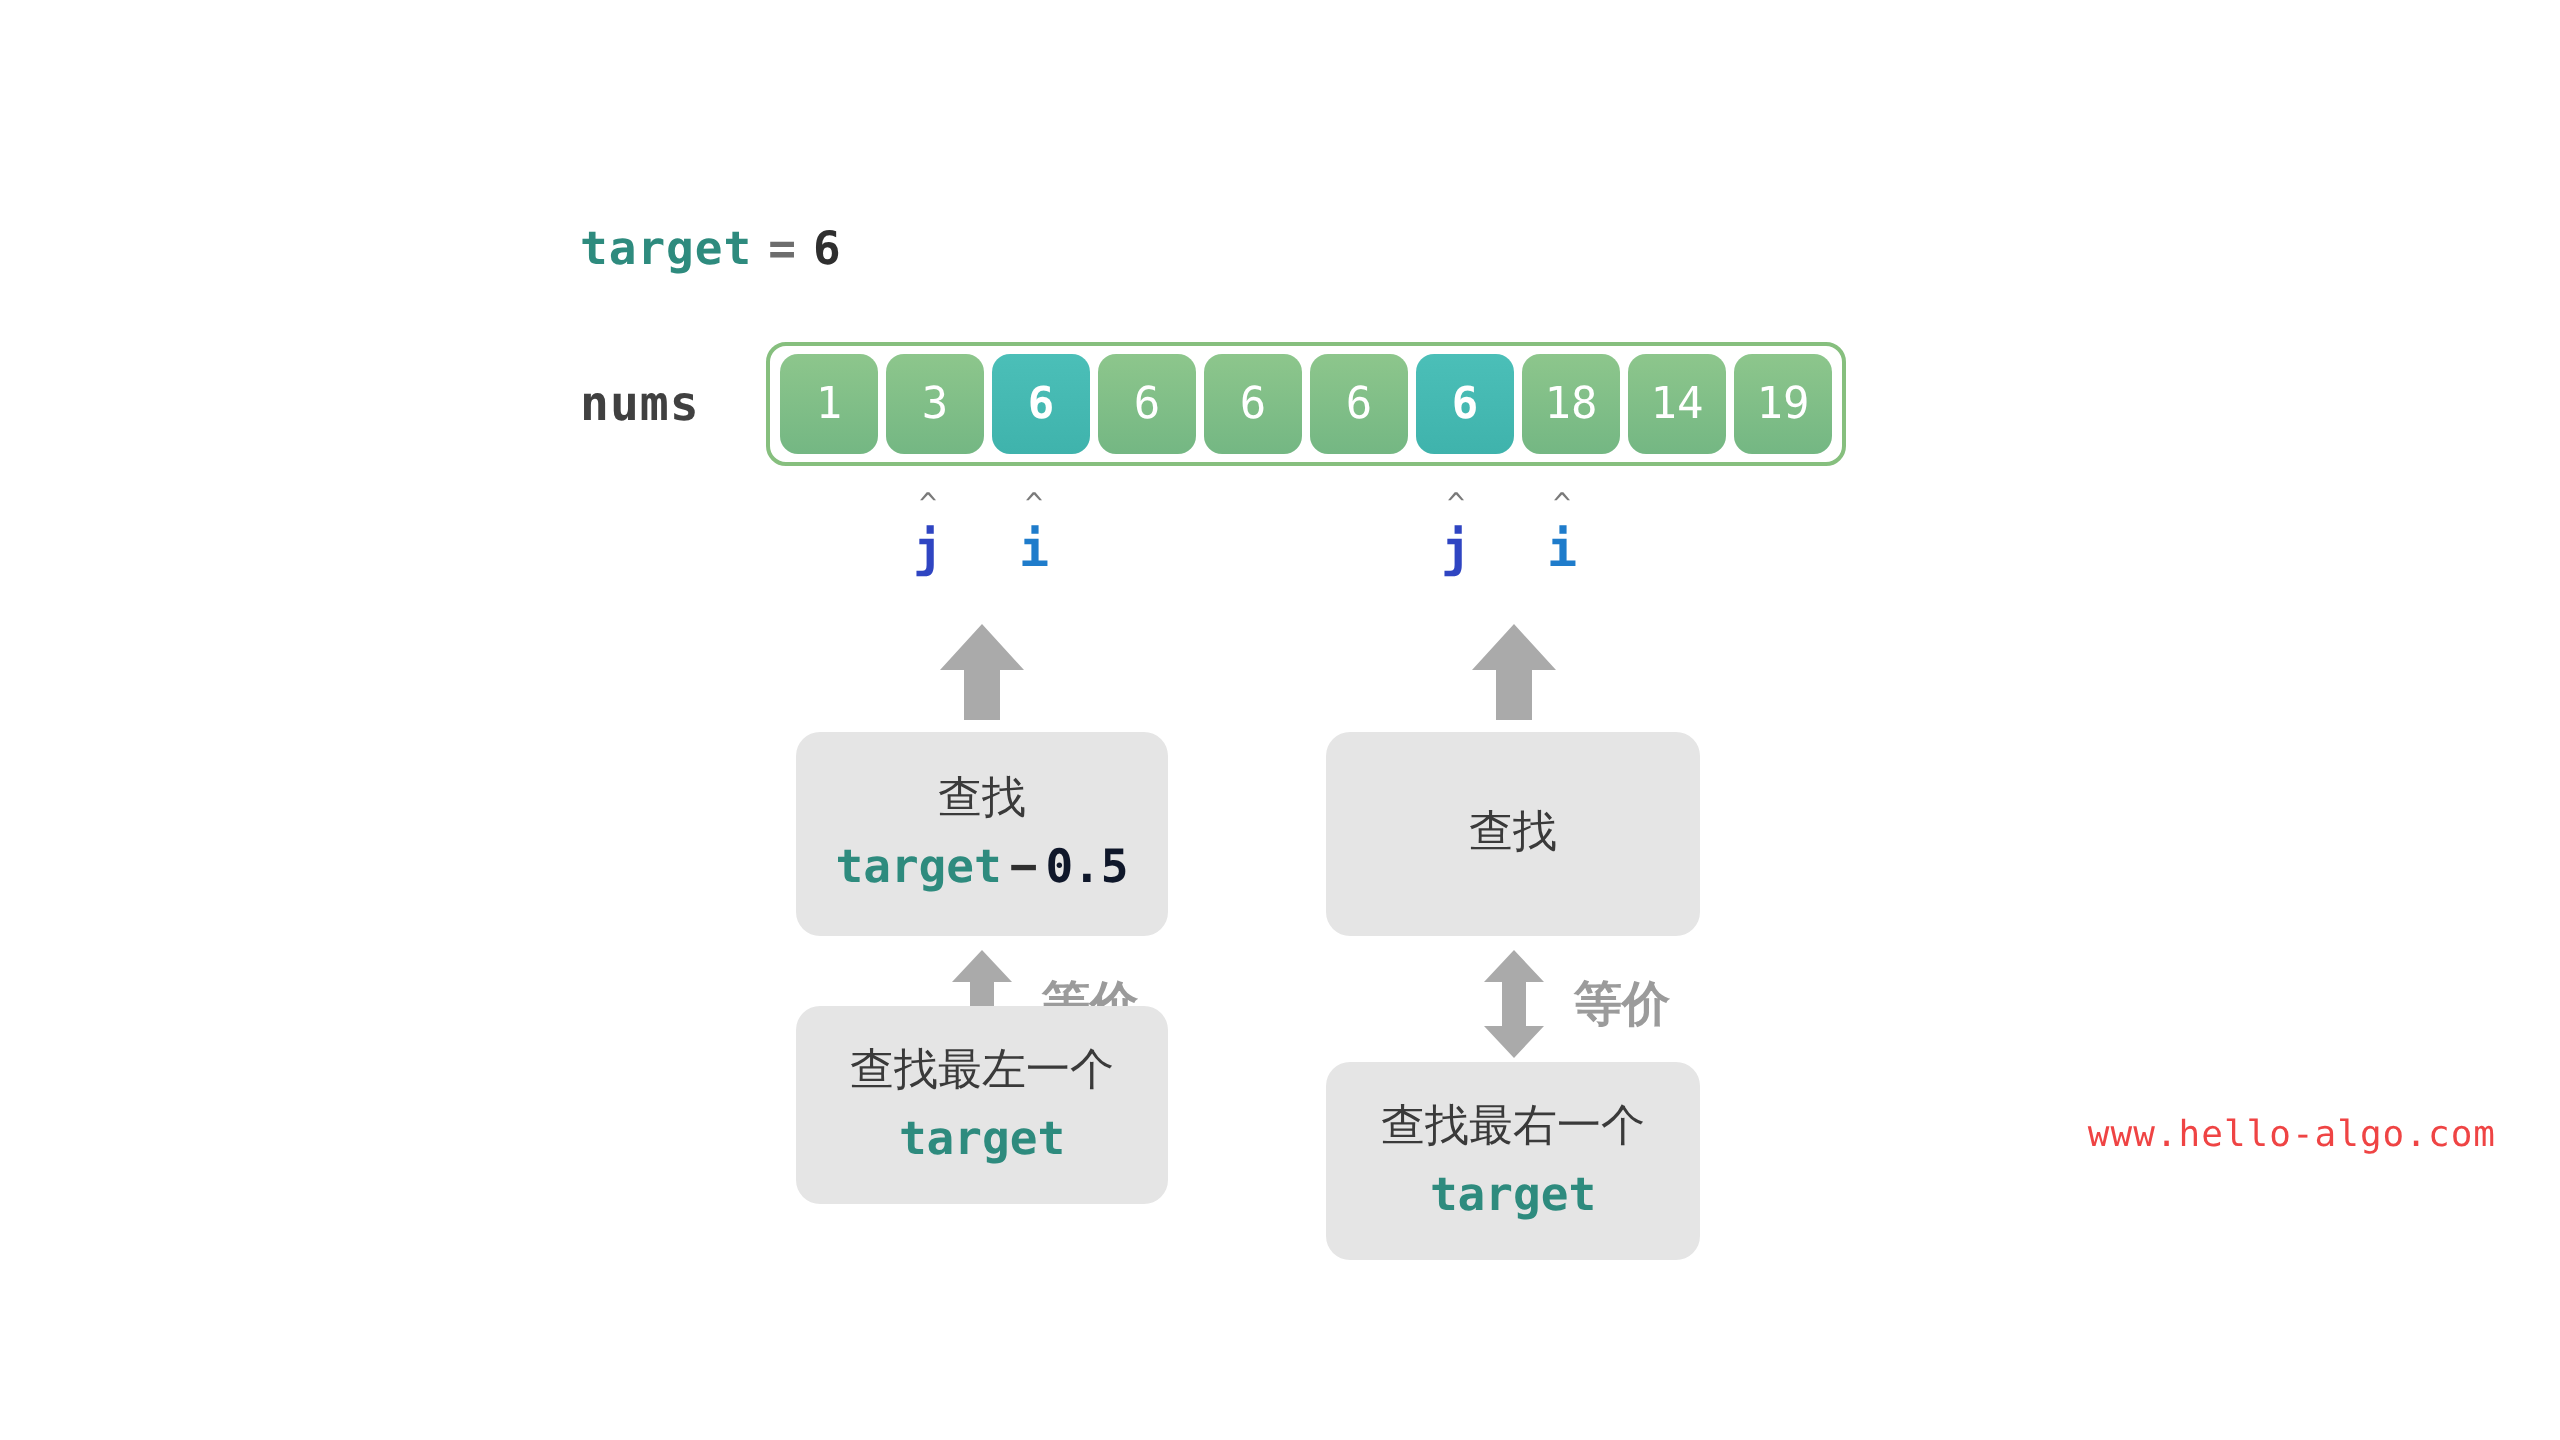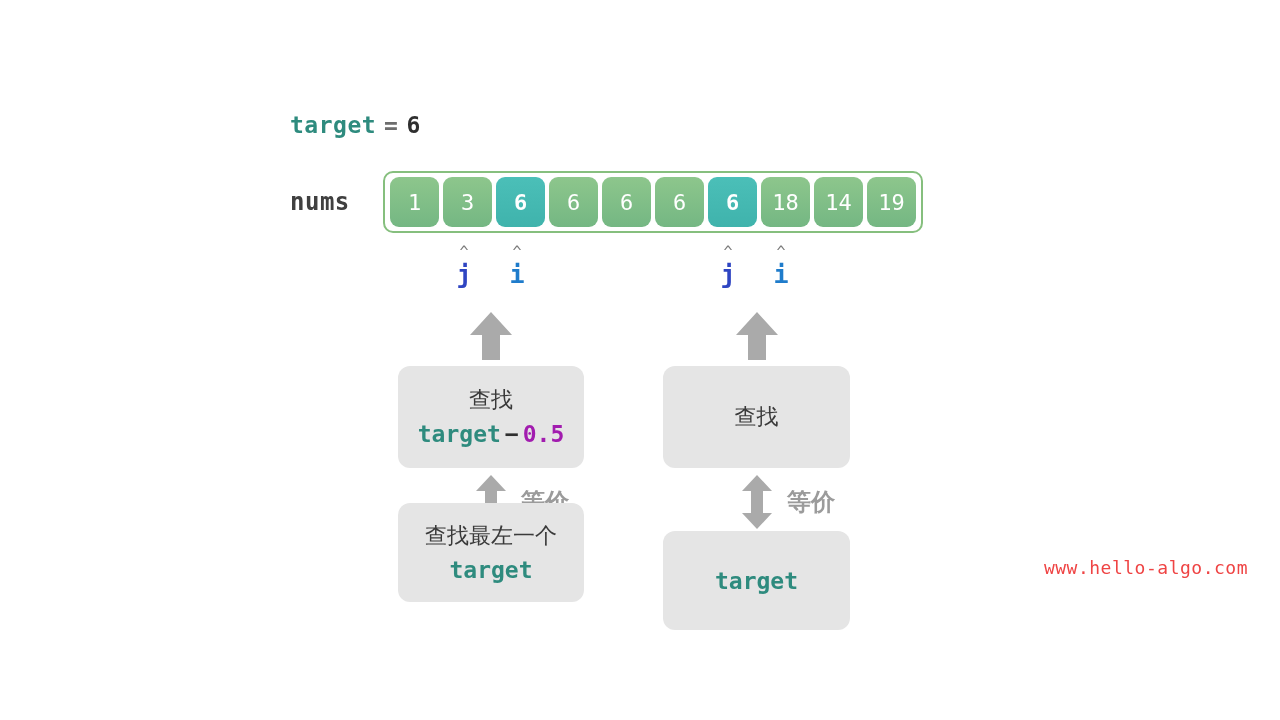--- a/index.html
+++ b/index.html
@@ -146,21 +146,21 @@
   }
   .box .code {
     font-family: "DejaVu Sans Mono", monospace;
     font-size: 23px;
     font-weight: bold;
     line-height: 28px;
     white-space: nowrap;
   }
   .box .code .kw { color: #2e8b7e; }
   .box .code .op { color: #2f2f2f; padding: 0 4px; }
-  .box .code .num { color: #a21caf; }
+  .box .code .num { color: #0f172a; }
 
   
   #watermark {
     position: absolute;
     right: 32px;
     bottom: 18px;
     font-family: "DejaVu Sans Mono", monospace;
     font-size: 18px;
     color: #ef4444;
     letter-spacing: 0.5px;
@@ -245,20 +245,21 @@
   <div class="eq-label" style="left:787px; top:486px;">等价</div>
 
   <div class="box" style="left:398px; top:503px; width:186px; height:99px;">
     <div class="zh">查找最左一个</div>
     <div class="code">
       <span class="kw">target</span>
     </div>
   </div>
 
   <div class="box" style="left:663px; top:531px; width:187px; height:99px;">
+    <div class="zh">查找最右一个</div>
     <div class="code">
       <span class="kw">target</span>
     </div>
   </div>
 
   <div id="watermark">www.hello-algo.com</div>
 
 </div>
 
 </body></html>

